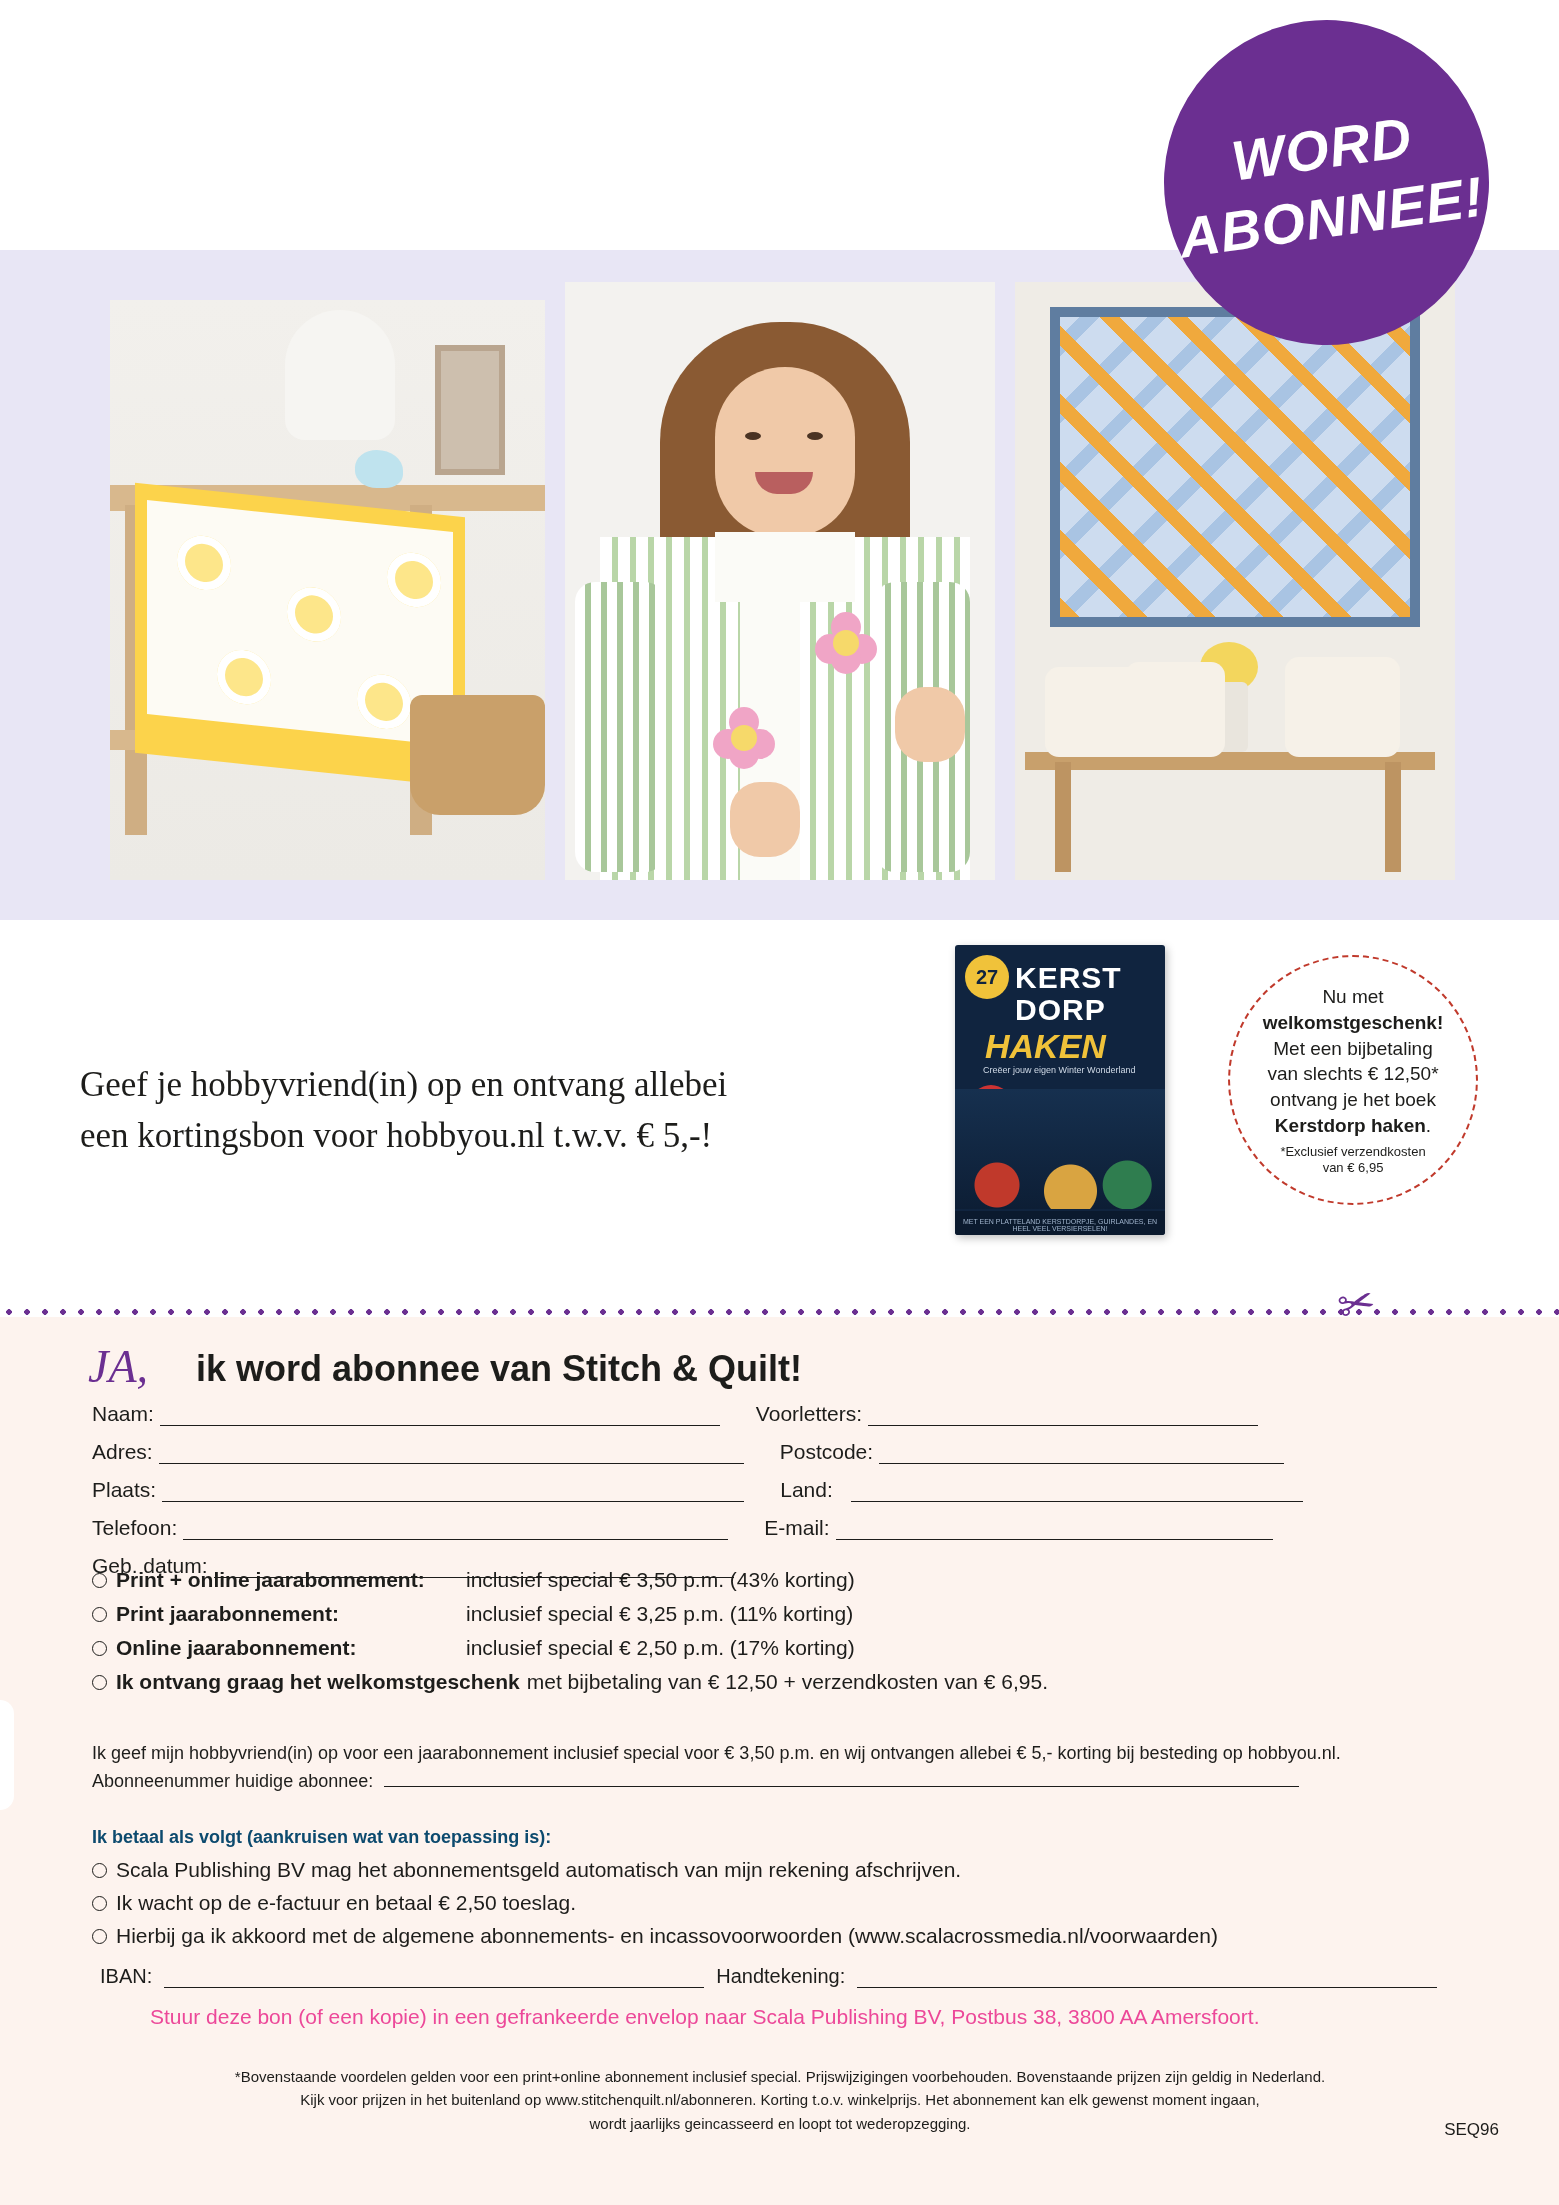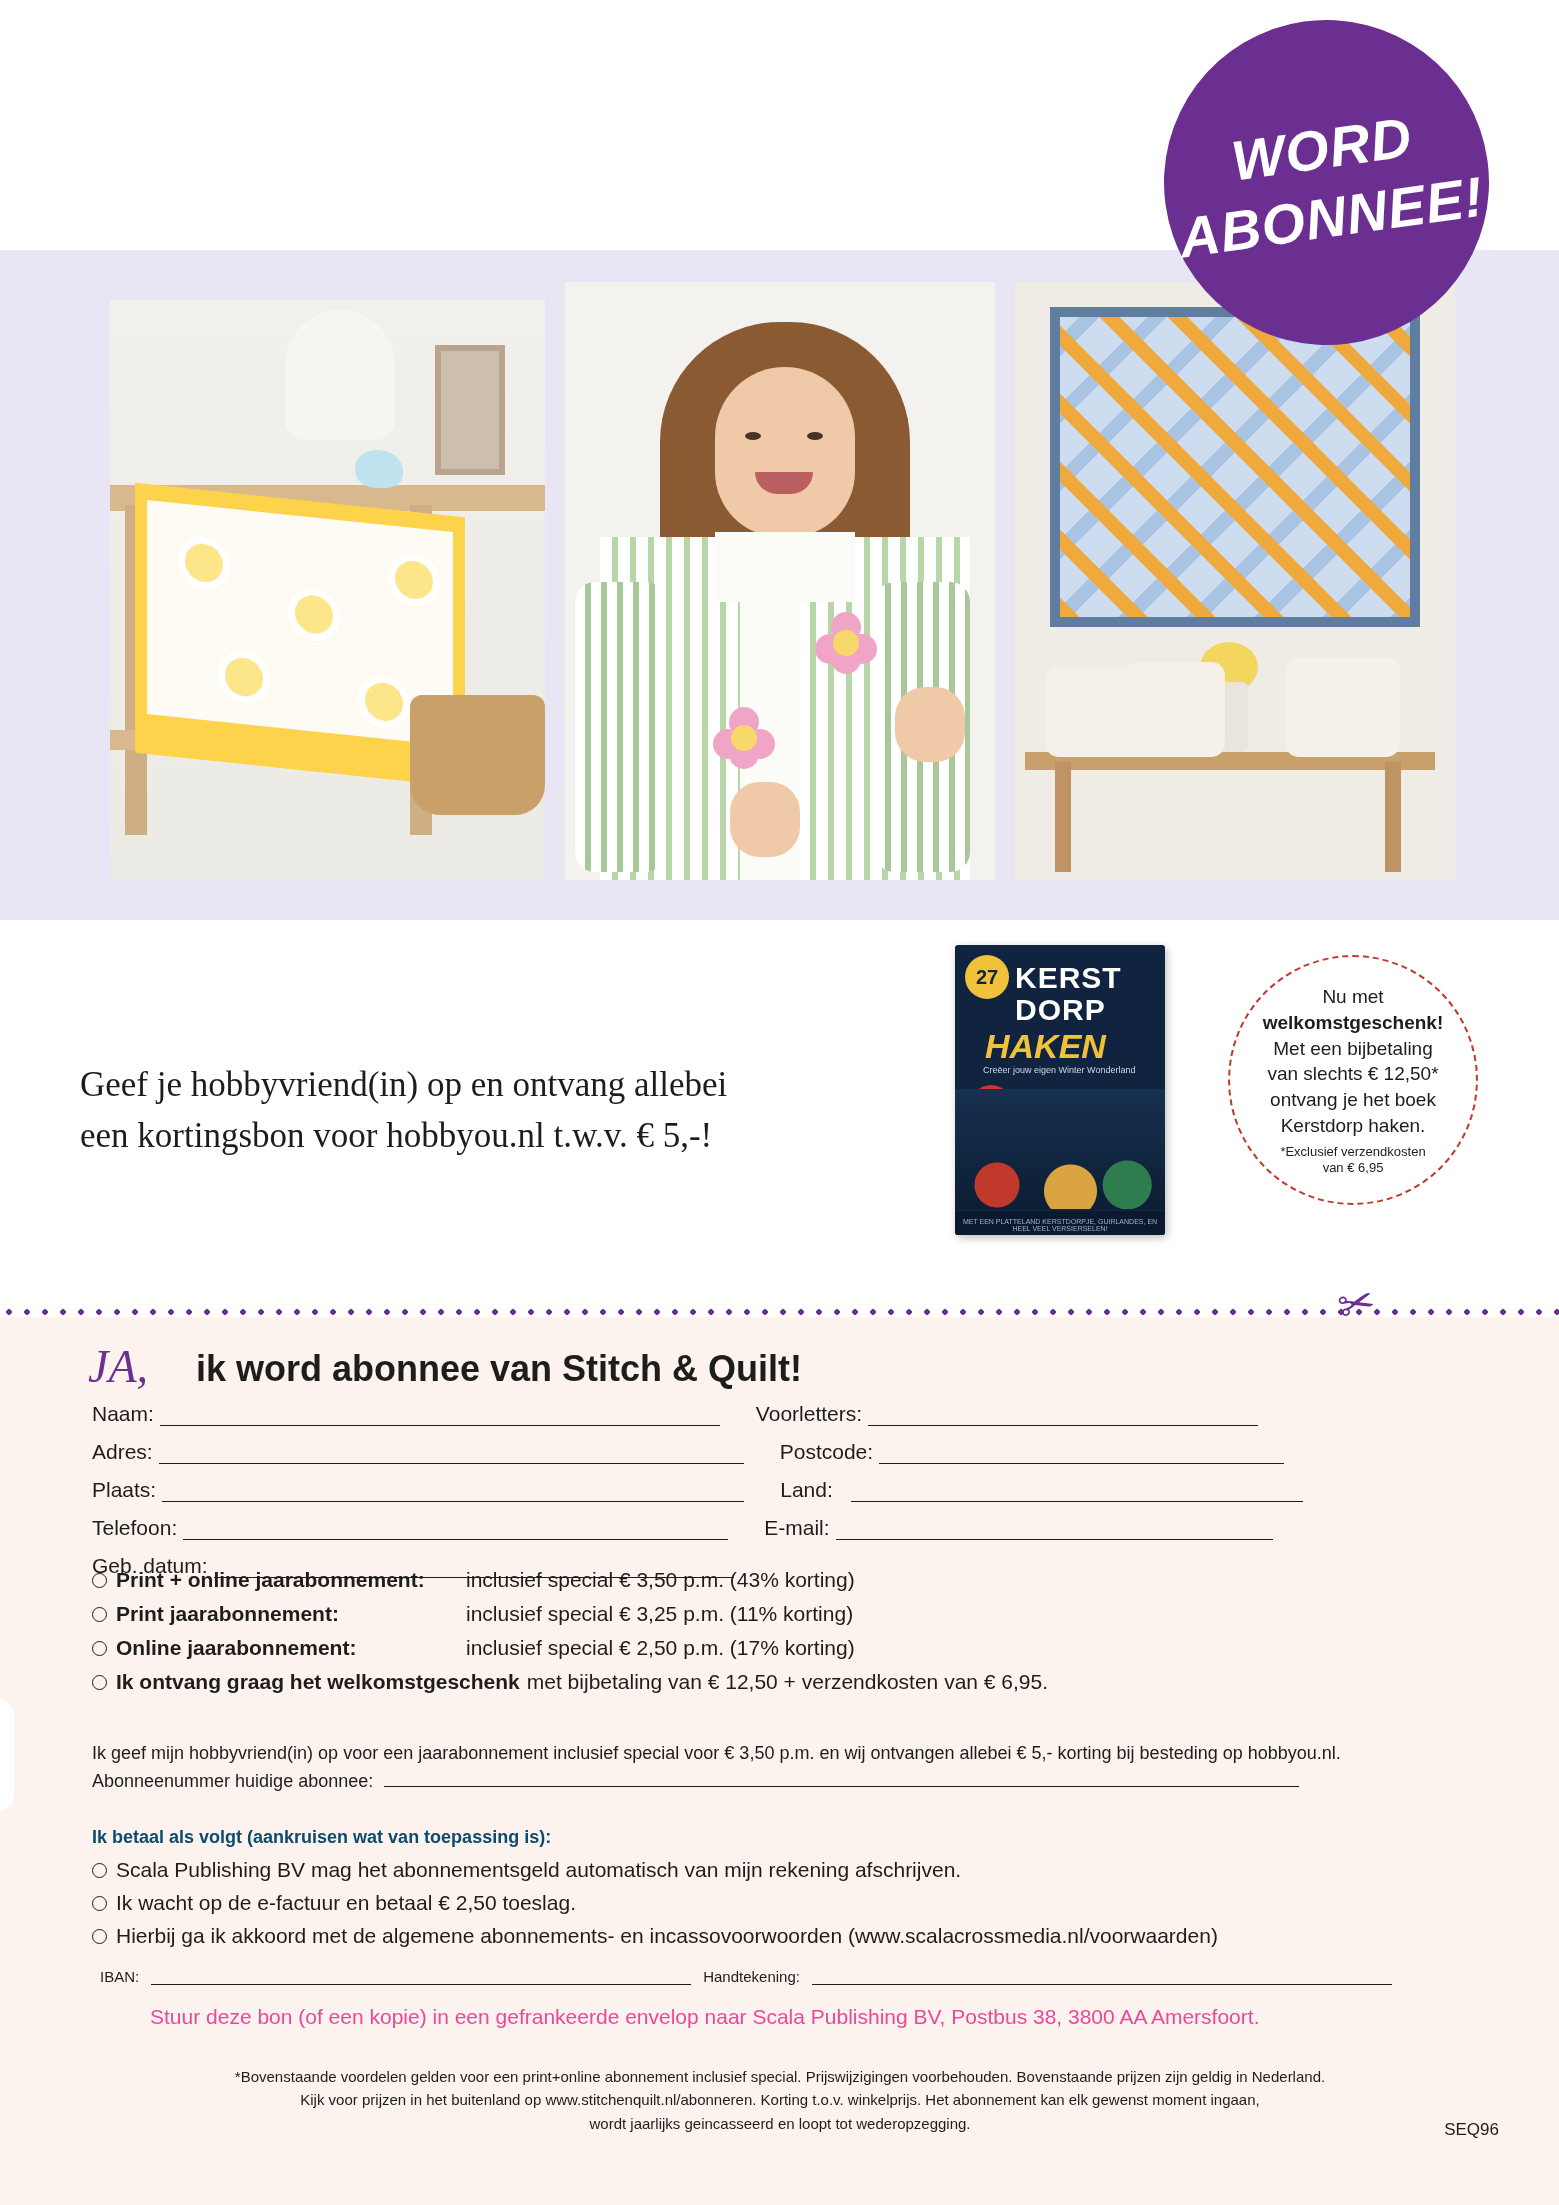--- a/index.html
+++ b/index.html
@@ -176,21 +176,21 @@
   .friend { position:absolute; left:92px; top:1740px; width:1370px; font-size:18px;
      color:#1d1d1b; line-height:1.5; }
   .friend .numline { display:inline-block; border-bottom:1.6px solid #1d1d1b;
      width:915px; height:20px; margin-left:6px; }
 
   .paytitle { position:absolute; left:92px; top:1827px; font-size:18px; font-weight:bold; color:#0c4a6e;}
   .payopts { position:absolute; left:92px; top:1858px; width:1300px; font-size:21px; color:#1d1d1b;}
   .payopts .opt { margin-bottom:9px; }
 
   .ibanrow { position:absolute; left:100px; top:1965px; width:1360px; display:flex; align-items:flex-end;
-     font-size:15px; color:#1d1d1b; }
+     font-size:20px; color:#1d1d1b; }
   .ibanrow .line { border-bottom:1.6px solid #1d1d1b; height:20px; margin:0 12px; }
 
   .mailline { position:absolute; left:150px; top:2005px; width:1300px; font-size:21px; color:#ec4899; }
 
   .legal { position:absolute; left:140px; top:2065px; width:1280px; text-align:center;
      font-size:15px; color:#1d1d1b; line-height:1.55; }
 
   .seq { position:absolute; right:60px; top:2120px; font-size:17px; color:#1d1d1b; }
 </style>
 </head>
@@ -287,21 +287,21 @@
   <div class="village"></div>
   <div class="strip">MET EEN PLATTELAND KERSTDORPJE, GUIRLANDES, EN HEEL VEEL VERSIERSELEN!</div>
 </div>
 
 <div class="gift-circle">
   <div>Nu met</div>
   <div style="font-weight:bold;">welkomstgeschenk!</div>
   <div>Met een bijbetaling</div>
   <div>van slechts € 12,50*</div>
   <div>ontvang je het boek</div>
-  <div><span style="font-weight:normal;">Kerstdorp haken</span><span>.</span></div>
+  <div><span style="font-weight:bold;">Kerstdorp haken</span><span>.</span></div>
   <div class="fine">*Exclusief verzendkosten</div>
   <div class="fine" style="margin-top:0;">van € 6,95</div>
 </div>
 
 <div class="cutline"></div>
 <div class="scissors">✂</div>
 
 <div class="coupon"></div>
 <div class="coupon-left-notch"></div>
 

